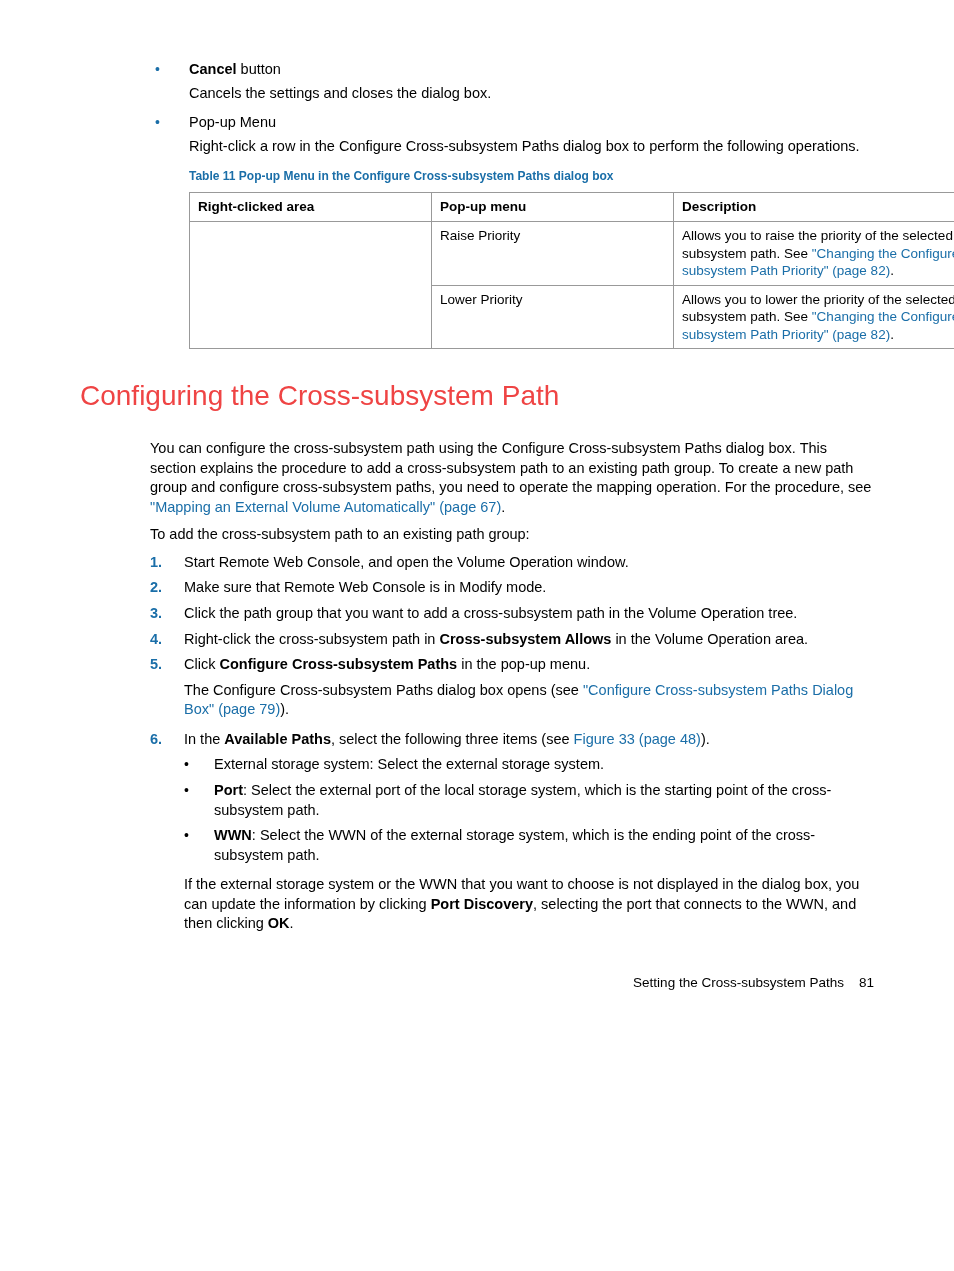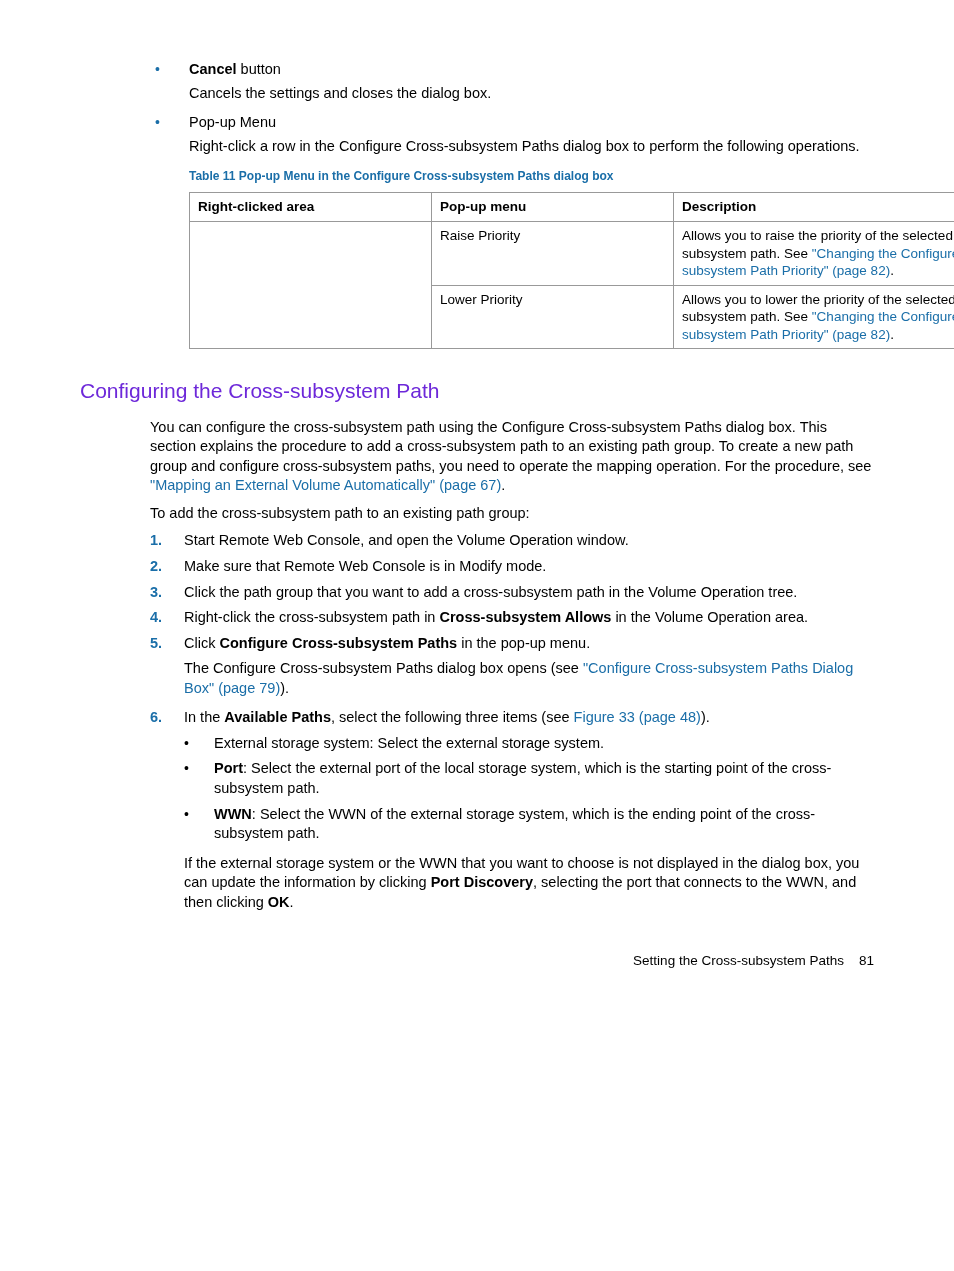--- a/index.html
+++ b/index.html
@@ -17,21 +17,21 @@
   .dot { color: #1a6ea8; font-size: 14px; width: 34px; flex-shrink:0; }
   .bullet-text { flex: 1; }
   .sub { margin-left: 109px; margin-bottom: 10px; }
   .table-caption { color: #1a6ea8; font-weight: bold; margin: 12px 0 8px 109px; font-size: 12px; }
   table { border-collapse: collapse; margin-left: 109px; width: 834px; font-size: 13.5px; }
   th, td { border: 1px solid #999; padding: 5px 8px; text-align: left; vertical-align: top; line-height: 1.3; }
   th { font-weight: bold; }
   .nob-top { border-top: none; }
   .nob-bottom { border-bottom: none; }
   .link { color: #1a6ea8; }
-  h2 { color: #6d28d9; font-weight: normal; font-size: 21px; margin: 28px 0 12px 0; }
+  h2 { color: #ef4444; font-weight: normal; font-size: 28px; margin: 28px 0 24px 0; }
   .body-para { margin-left: 70px; margin-bottom: 8px; }
   .ol-block { margin-left: 70px; }
   .ol-row { display: flex; margin-bottom: 6px; }
   .ol-num { color: #1a6ea8; font-weight: bold; width: 34px; flex-shrink:0; }
   .ol-text { flex:1; }
   .ol-sub { margin-left: 104px; margin-bottom:10px; }
   .inner-bullets { margin-left: 104px; }
   .inner-bullets .bullet-row .dot { color: #000; width: 30px; font-size:14px; }
   .footer { text-align: right; margin-top: 40px; font-size: 13.5px; }
   b { font-weight: bold; }

